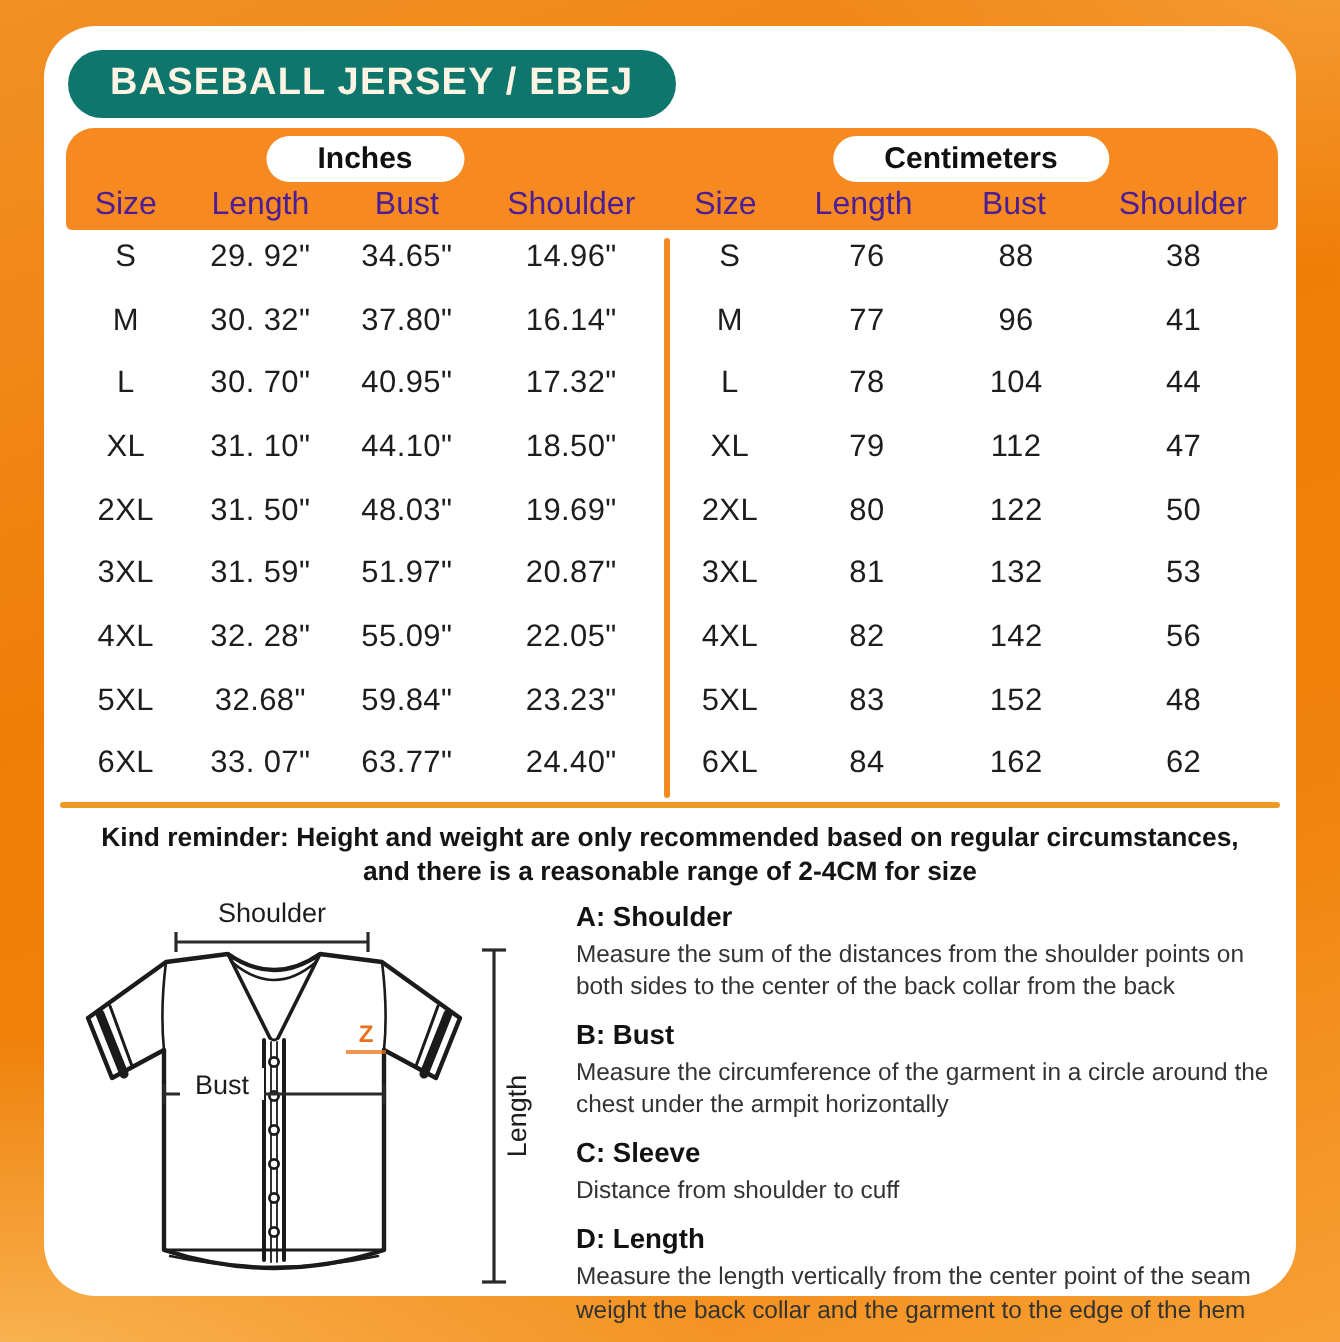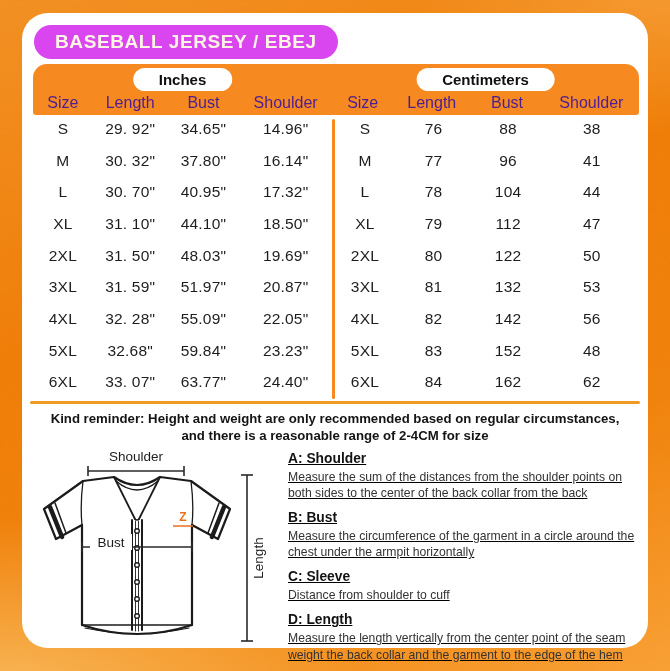--- a/index.html
+++ b/index.html
@@ -10,21 +10,21 @@
       radial-gradient(120% 55% at 0% 102%, rgba(255,219,140,0.55) 0%, rgba(255,219,140,0) 45%),
       radial-gradient(70% 40% at 100% -2%, rgba(255,196,110,0.35) 0%, rgba(255,196,110,0) 55%),
       linear-gradient(160deg, #f29024 0%, #ef7e08 40%, #f0830d 70%, #f8a035 100%);
   }
   .card {
     position:absolute; left:22px; top:13px; width:626px; height:635px;
     background:#ffffff; border-radius:26px;
   }
   .title-pill {
     position:absolute; left:12px; top:12px; height:34px; line-height:34px;
-    padding:0 21px; background:#d946ef; border-radius:17px;
+    padding:0 21px; background:#0f766e; border-radius:17px;
     color:#fdf4e3; font-size:19px; font-weight:bold; letter-spacing:0.6px;
   }
   .band {
     position:absolute; left:11px; top:51px; width:606px; height:51px;
     background:#f6891f; border-radius:14px 14px 3px 3px; display:flex;justify-content:flex-end;
   }
   .band-half { position:relative; height:100%; }
   .band-half.in { width:299px; }
   .band-half.cm { width:307px; }
   .unit-pill {
@@ -43,21 +43,21 @@
   .tdivider { width:2.5px; background:#f6891f; margin-top:6px; height:280px; border-radius:2px; }
   .trow { display:grid; grid-template-columns:20% 25% 24% 31%; height:31.7px; align-items:center; }
   .tcell { text-align:center; font-size:15.5px; font-weight:500; color:#1d1d1d; letter-spacing:0.2px; }
   .hline { position:absolute; left:8px; top:388px; width:610px; height:2.5px; background:#f09a26; border-radius:2px; }
   .reminder {
     position:absolute; top:397px; left:20px; width:586px; text-align:center;
     font-size:13.2px; font-weight:bold; color:#141414; line-height:1.3;
   }
   .diagram { position:absolute; left:14px; top:434px; width:244px; height:198px; }
   .defs { position:absolute; left:266px; top:438px; width:352px; }
-  .def-block { margin-bottom:9px;text-decoration:underline; }
+  .def-block { margin-bottom:9px; }
   .def-term { font-size:13.8px; font-weight:bold; color:#121212; margin-bottom:3px; }
   .def-desc { font-size:12.2px; color:#333333; line-height:1.32; }
   svg text { font-family:"Liberation Sans", sans-serif; }
 </style>
 </head>
 <body>
 
 <div id="app">
   <div class="card">
 

